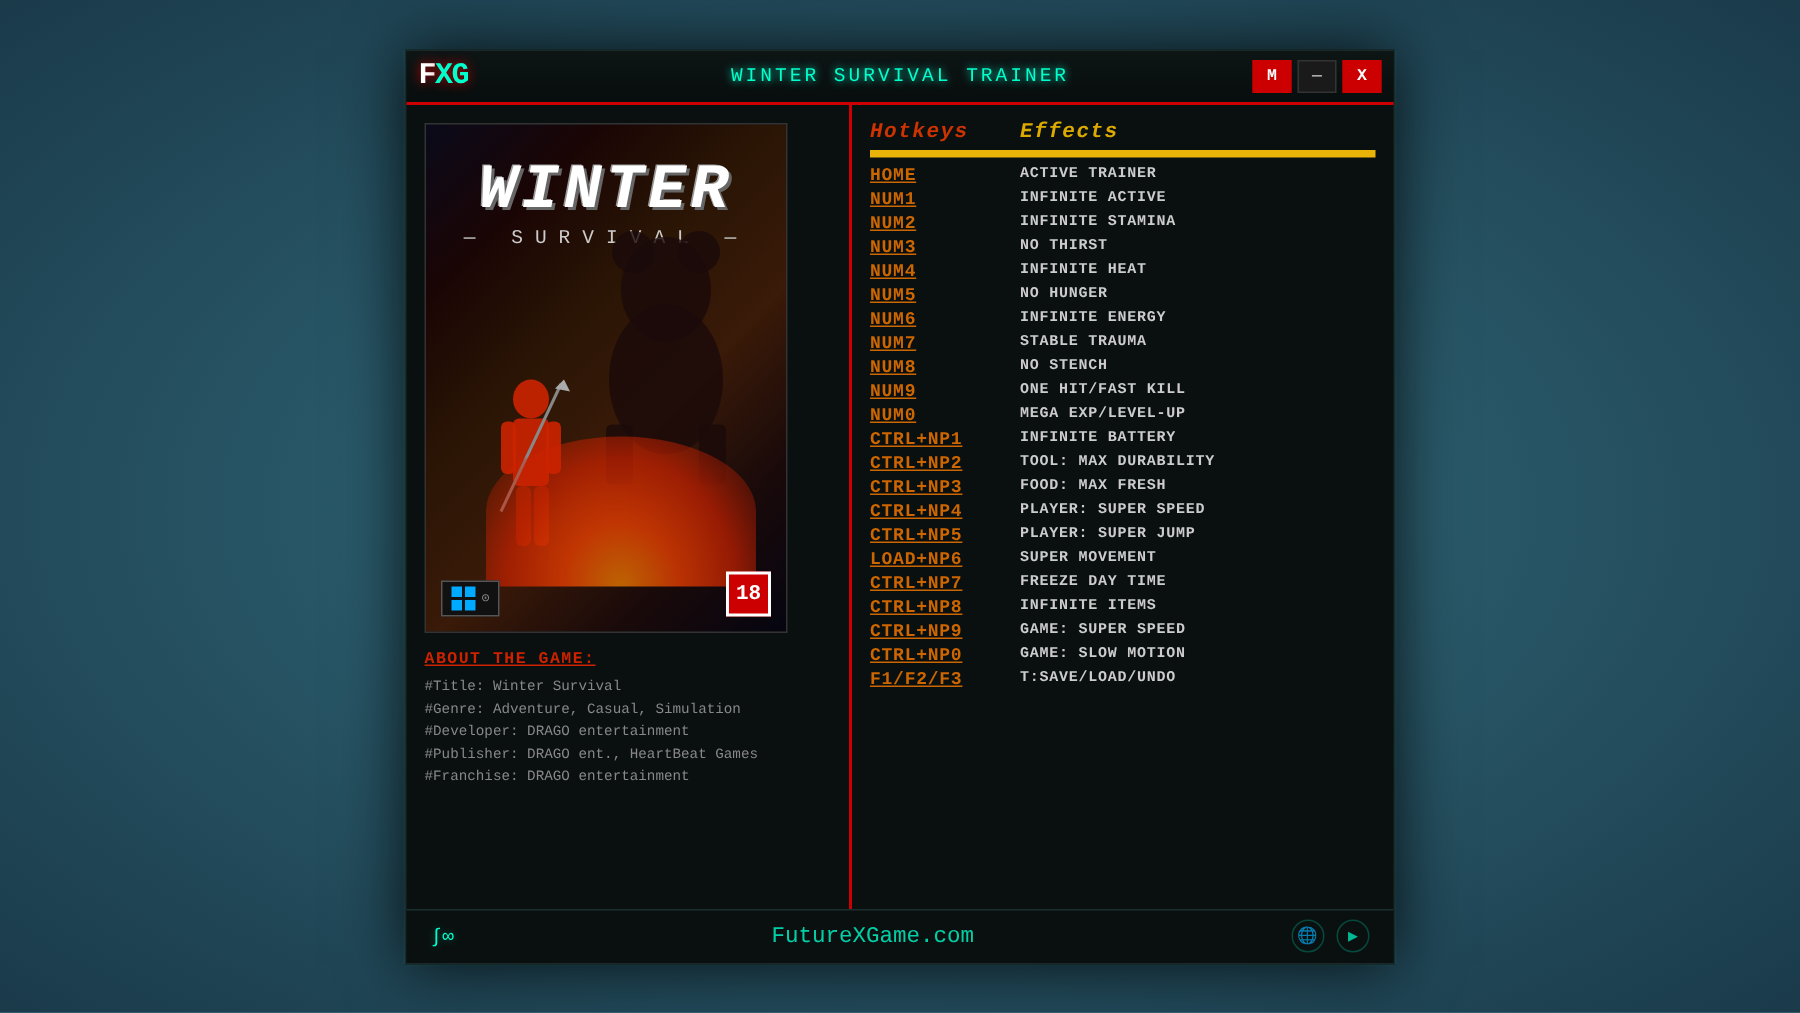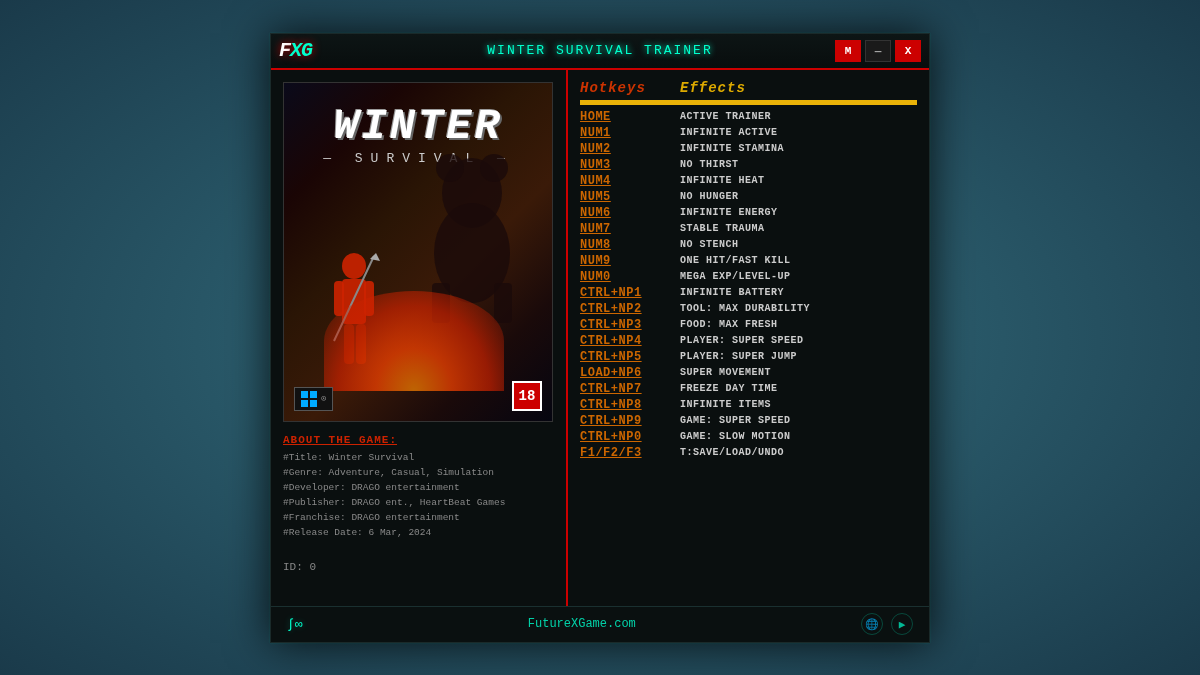--- a/index.html
+++ b/index.html
@@ -35,21 +35,20 @@
       display: flex;
       align-items: center;
       justify-content: space-between;
       padding: 0 8px;
       position: relative;
     }
     .title-bar-logo {
       color: #cc0000;
       font-size: 20px;
       font-weight: 900;
-      font-style: italic;
       letter-spacing: -1px;
       text-shadow: 0 0 8px #cc0000;
     }
     .title-bar-logo span {
       color: #ffffff;
     }
     .title-bar-title {
       position: absolute;
       left: 50%;
       transform: translateX(-50%);
@@ -97,21 +96,21 @@
     }
     
     .left-panel {
       width: 295px;
       padding: 12px;
       display: flex;
       flex-direction: column;
       gap: 8px;
     }
     .game-cover {
-      width: 270px;
+      width: 242px;
       height: 340px;
       background: linear-gradient(135deg, #0a0a1a 0%, #1a0505 20%, #2a1505 40%, #3a1a08 60%, #1a0a0a 80%, #050510 100%);
       position: relative;
       overflow: hidden;
       border: 1px solid #333;
     }
     .cover-winter-text {
       position: absolute;
       top: 20px;
       left: 50%;
@@ -284,21 +283,21 @@
       padding: 0 16px;
     }
     .footer-logo {
       color: #00ffcc;
       font-size: 13px;
       font-style: italic;
       text-shadow: 0 0 6px #00ffcc55;
     }
     .footer-website {
       color: #00ffcc;
-      font-size: 12px;
+      font-size: 15px;
       opacity: 0.8;
       text-align: center;
     }
     .footer-icons {
       display: flex;
       gap: 8px;
       align-items: center;
     }
     .footer-icon {
       width: 22px;
@@ -373,29 +372,24 @@
       </div>
 
       <div class="about-section">
         <div class="about-title">ABOUT THE GAME:</div>
         <div class="about-text">
           <div>#Title: Winter Survival</div>
           <div>#Genre: Adventure, Casual, Simulation</div>
           <div>#Developer: DRAGO entertainment</div>
           <div>#Publisher: DRAGO ent., HeartBeat Games</div>
           <div>#Franchise: DRAGO entertainment</div>
-          <div>#Release Date: 6 Mar, 2024</div>
         </div>
       </div>
 
       <div class="game-status">
-        <div class="game-id-line">
-          <span>ID:</span>
-          <span>0</span>
-        </div>
       </div>
     </div>
 
     <div class="right-panel">
       <div class="hotkeys-header">
         <div class="header-hotkeys">Hotkeys</div>
         <div class="header-effects">Effects</div>
       </div>
       <div id="hotkeys-list">
       <div class="hotkey-row">

